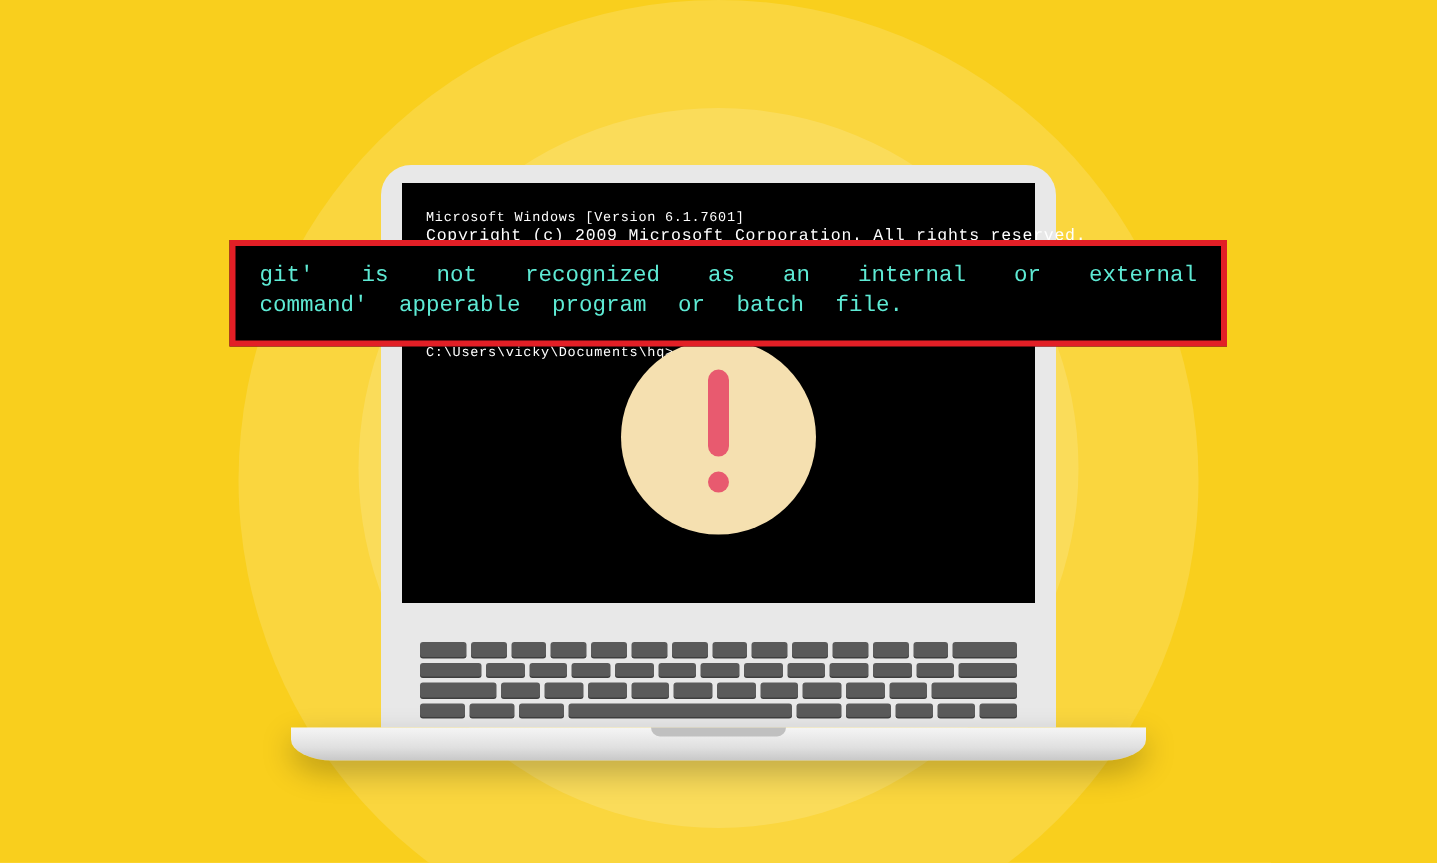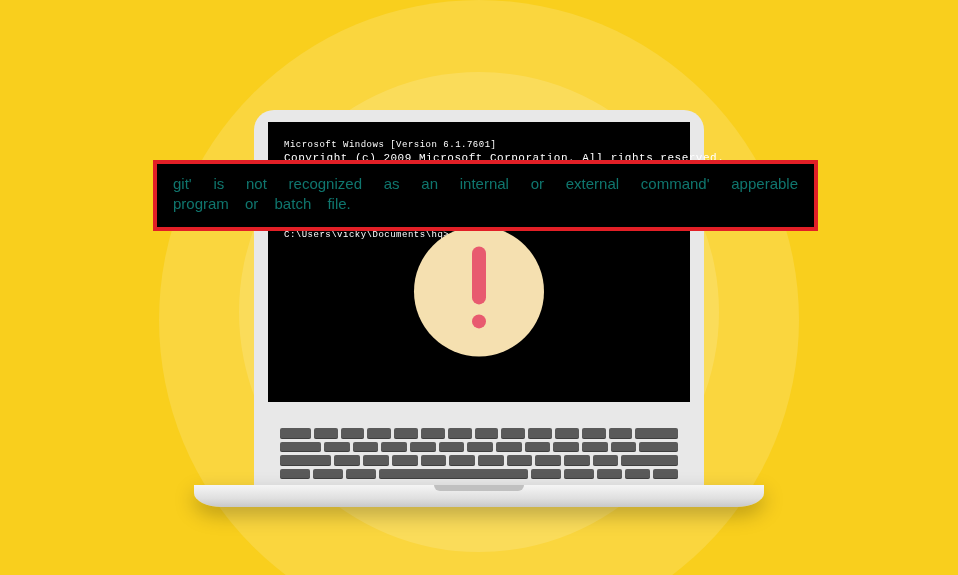--- a/index.html
+++ b/index.html
@@ -121,22 +121,22 @@
       top: 88px;
     }
     .error-callout {
       position: absolute;
       left: -115px;
       top: 38px;
       width: 665px;
       background: #000;
       border: 4px solid #e21f26;
       padding: 10px 16px 12px 16px;
-      color: #0f766e;
-      font-family: Liberation Sans, sans-serif;
+      color: #5eead4;
+      font-family: Liberation Mono, monospace;
       font-size: 15px;
       line-height: 1.35;
       word-spacing: 12px;
       text-align: justify;
       z-index: 5;
     }
     .keyboard-base {
       width: 570px;
       height: 22px;
       background: linear-gradient(to bottom, #f5f5f5 0%, #e0e0e0 60%, #c8c8c8 100%);

